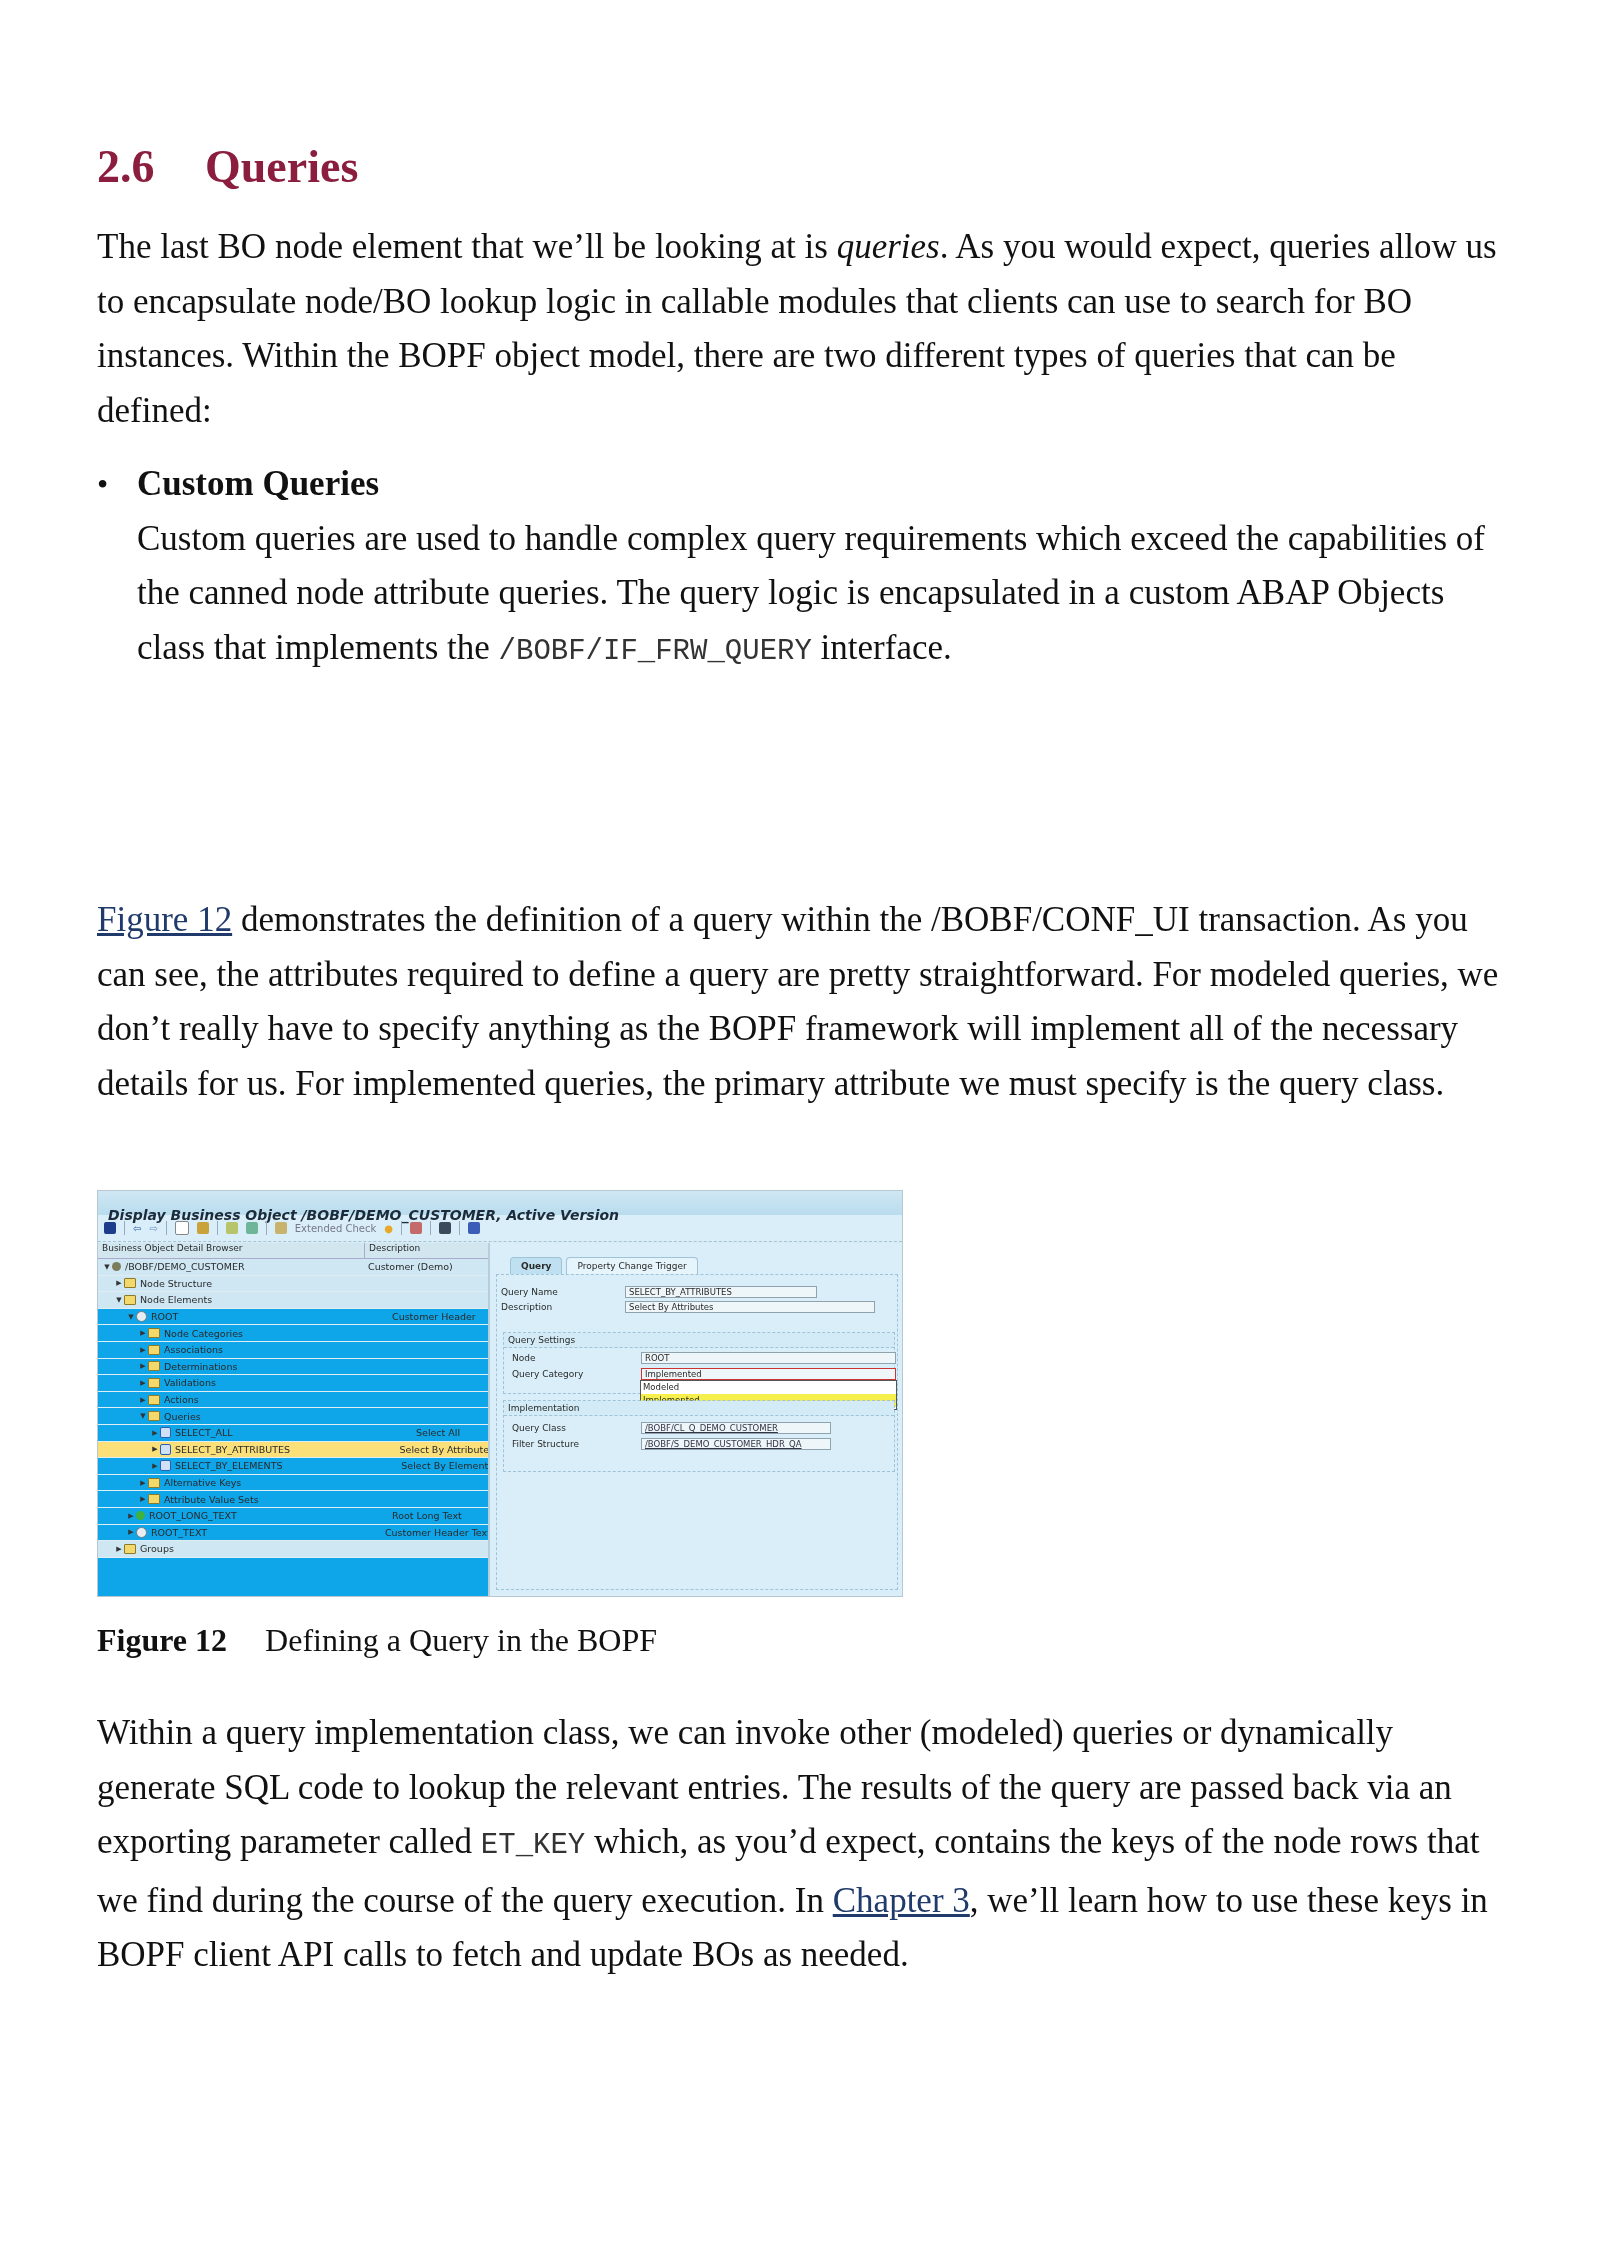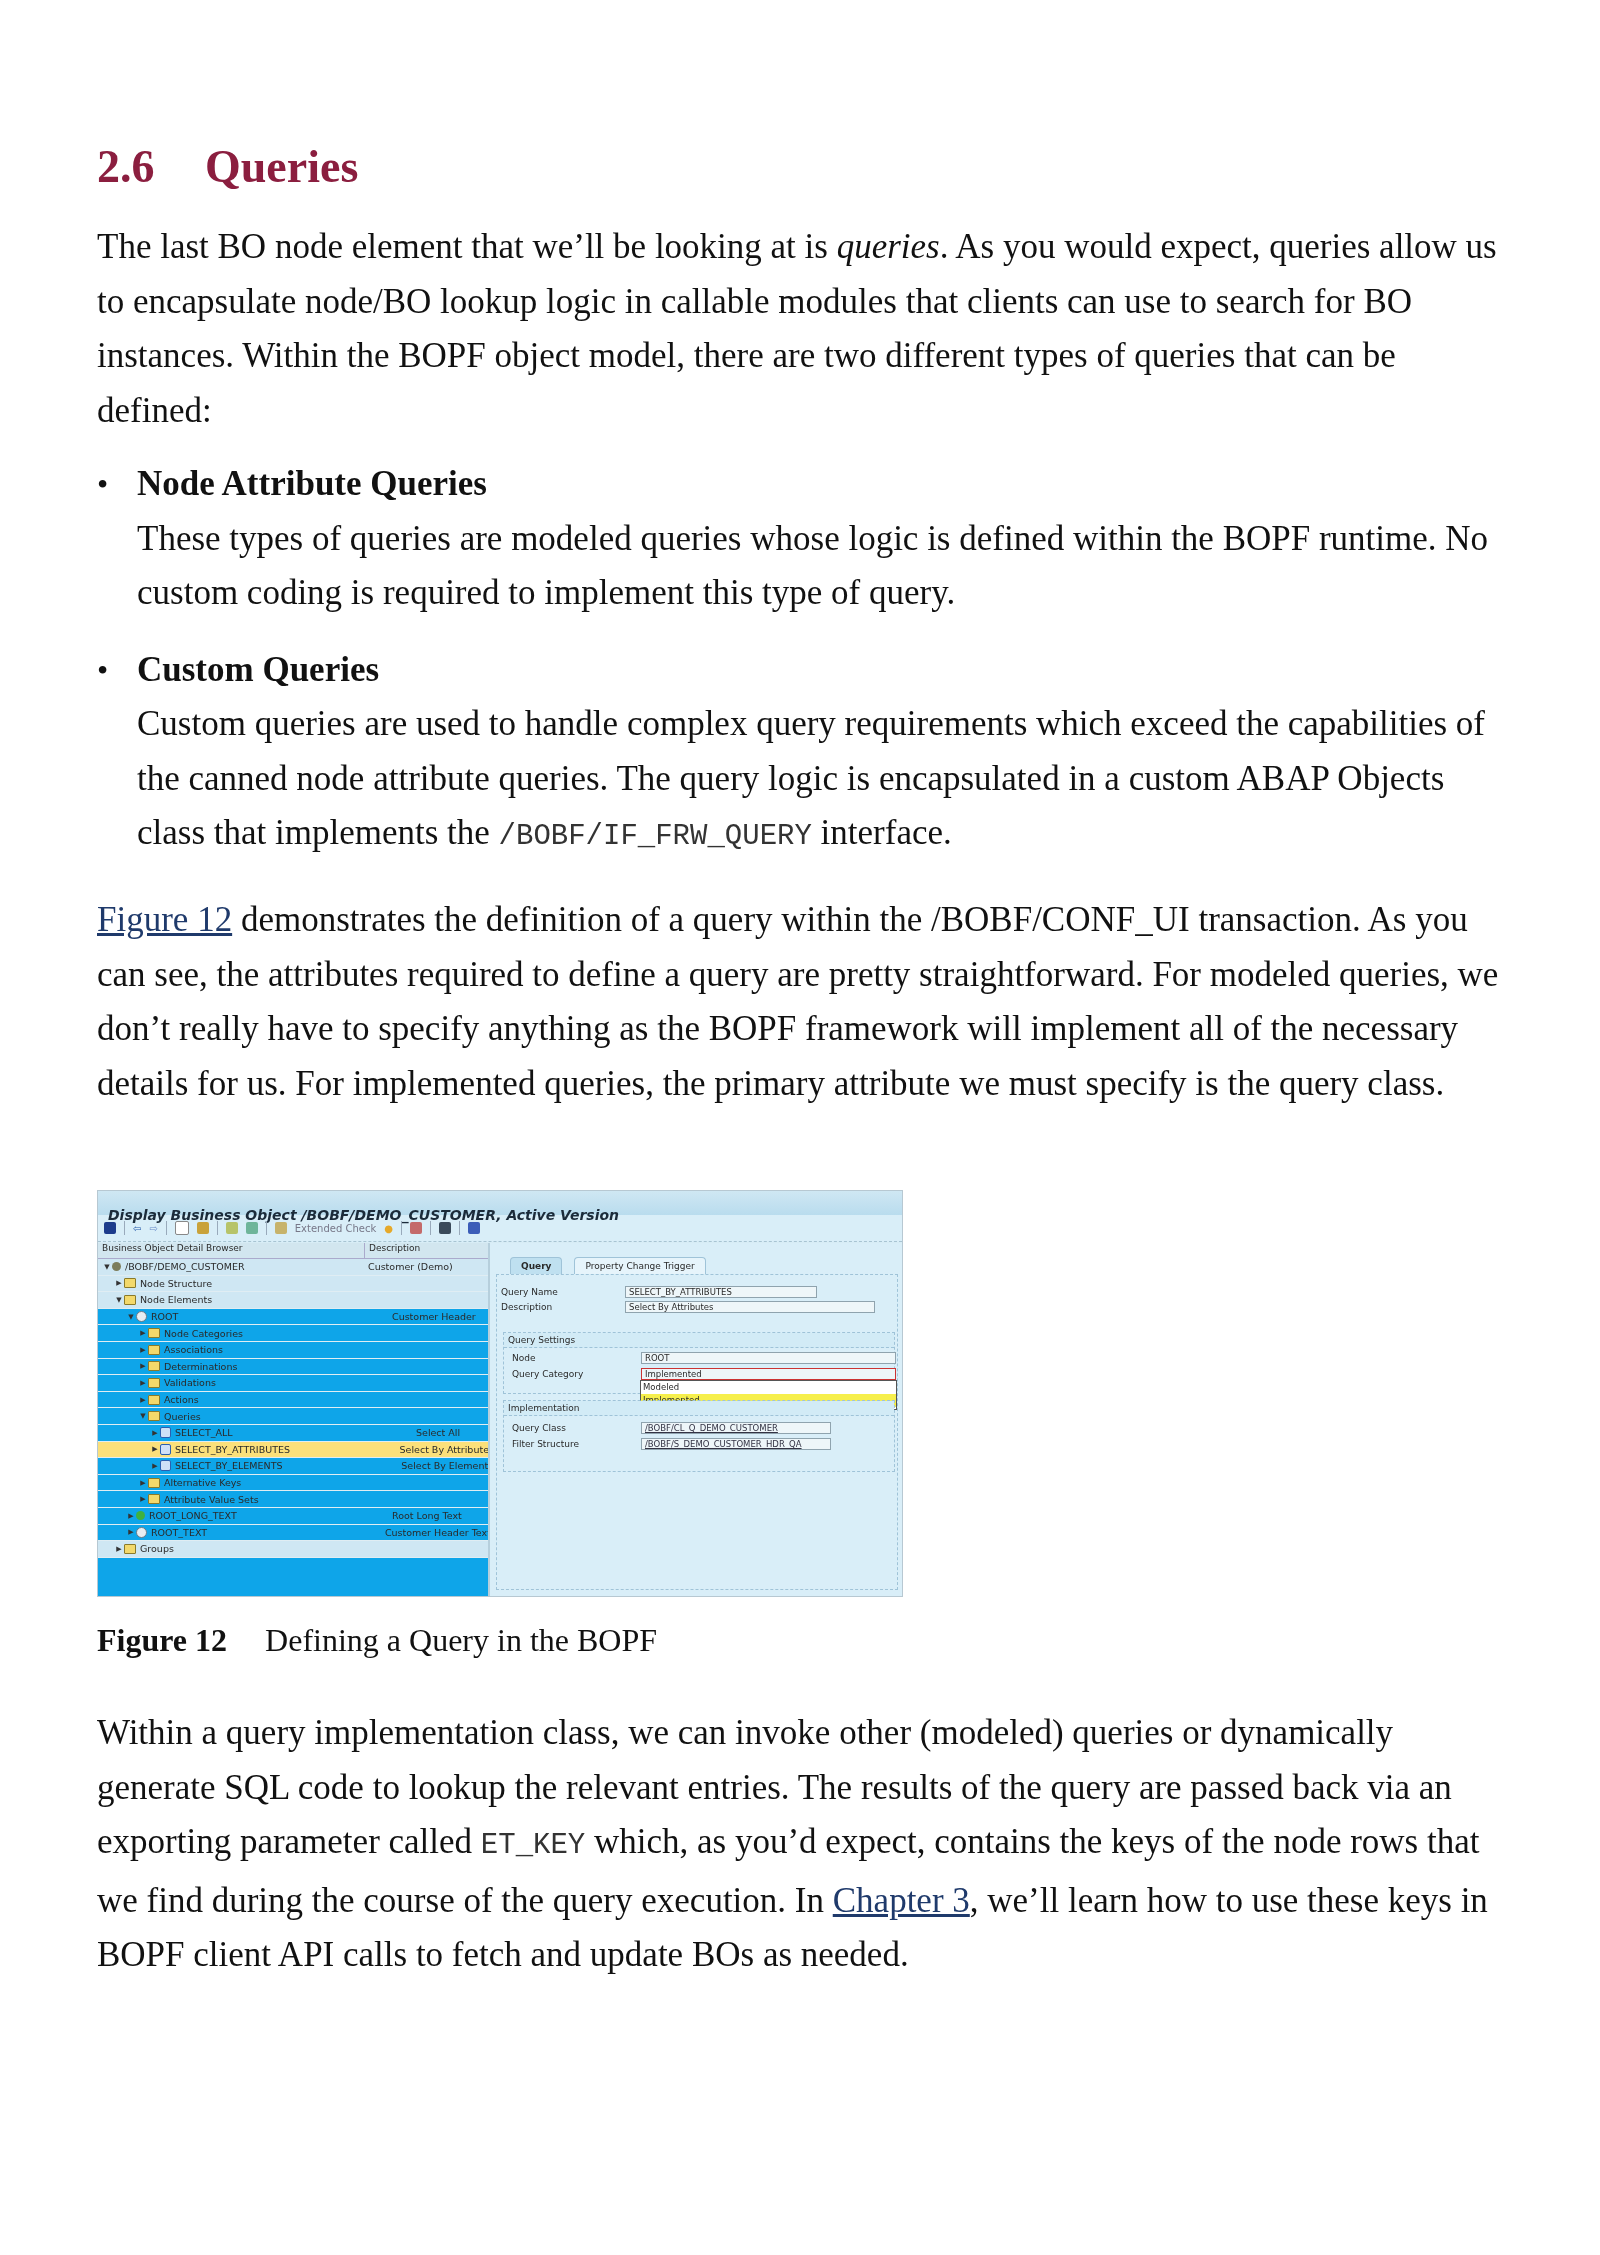--- a/index.html
+++ b/index.html
@@ -39,21 +39,21 @@
   .row .c2 { padding-left: 4px; overflow: hidden; }
   .arrow { display: inline-block; width: 10px; font-size: 7px; color: #333; text-align: center; }
   .ic { display: inline-block; width: 10px; height: 8px; margin-right: 4px; }
   .ic.folder { background: #f3d96b; border: 1px solid #8a7a2a; border-radius: 1px; }
   .ic.node { width: 9px; height: 9px; border-radius: 50%; border: 1px solid #6a7b88; background: #e8eef2; }
   .ic.bo { width: 9px; height: 9px; border-radius: 50%; background: #7c7c5a; }
   .ic.query { width: 9px; height: 9px; border: 1px solid #2b5fb0; border-radius: 2px; background: #cfe0f7; }
   .ic.green { width: 9px; height: 9px; border-radius: 50%; background: #3fb13f; }
 
   .shot .right { position: absolute; left: 392px; top: 52px; right: 0; bottom: 0; background: #d9eef8; }
-  .tabs { position: absolute; top: 14px; left: 20px; display: flex; gap: 12px; }
+  .tabs { position: absolute; top: 14px; left: 20px; display: flex; gap: 4px; }
   .tab { height: 16px; padding: 0 10px; border: 1px solid #9fc3d8; border-bottom: none; border-radius: 4px 4px 0 0;
          background: #e6f4fb; font-size: 9px; line-height: 16px; }
   .tab.active { background: #bfe0f0; font-weight: bold; }
   .panel { position: absolute; top: 31px; left: 6px; right: 4px; bottom: 6px; border: 1px dashed #9fc3d8; }
   .f { position: absolute; font-size: 9px; }
   .inp { position: absolute; height: 12px; border: 1px solid #8fa3ae; background: #eef6f9; font-size: 8.5px; padding-left: 3px; box-sizing: border-box; line-height: 11px; white-space: nowrap; overflow: hidden; }
   .grp { position: absolute; left: 6px; right: 2px; border: 1px dashed #9fc3d8; }
   .grp-title { height: 14px; border-bottom: 1px dashed #9fc3d8; padding-left: 4px; font-size: 9px; line-height: 14px; background: #d2ebf6; }
   .ddl { position: absolute; height: 28px; border: 1px solid #555; background: #fff; font-size: 8.5px; }
   .ddl div { height: 13px; line-height: 13px; padding-left: 2px; }
@@ -69,24 +69,20 @@
   <div class="h2">
     <span class="num">2.6</span><span>Queries</span>
   </div>
 
   <div class="p" style="top:220px">
     <span>The last BO node element that we’ll be looking at is </span><em>queries</em><span>. As you would expect, queries allow us to encapsulate node/BO lookup logic in callable modules that clients can use to search for BO instances. Within the BOPF object model, there are two different types of queries that can be defined:</span>
   </div>
 
   <ul class="bullets">
     <li>
-      <div class="ti">Node Attribute Queries</div>
-      <div>These types of queries are modeled queries whose logic is defined within the BOPF runtime. No custom coding is required to implement this type of query.</div>
-    </li>
-    <li>
       <div class="ti">Custom Queries</div>
       <div><span>Custom queries are used to handle complex query requirements which exceed the capabilities of the canned node attribute queries. The query logic is encapsulated in a custom ABAP Objects class that implements the </span><span class="mono">/BOBF/IF_FRW_QUERY</span><span> interface.</span></div>
     </li>
   </ul>
 
   <div class="p" style="top:893px">
     <a class="link" href="#">Figure 12</a><span> demonstrates the definition of a query within the /BOBF/CONF_UI transaction. As you can see, the attributes required to define a query are pretty straightforward. For modeled queries, we don’t really have to specify anything as the BOPF framework will implement all of the necessary details for us. For implemented queries, the primary attribute we must specify is the query class.</span>
   </div>
 
   <div class="shot">

